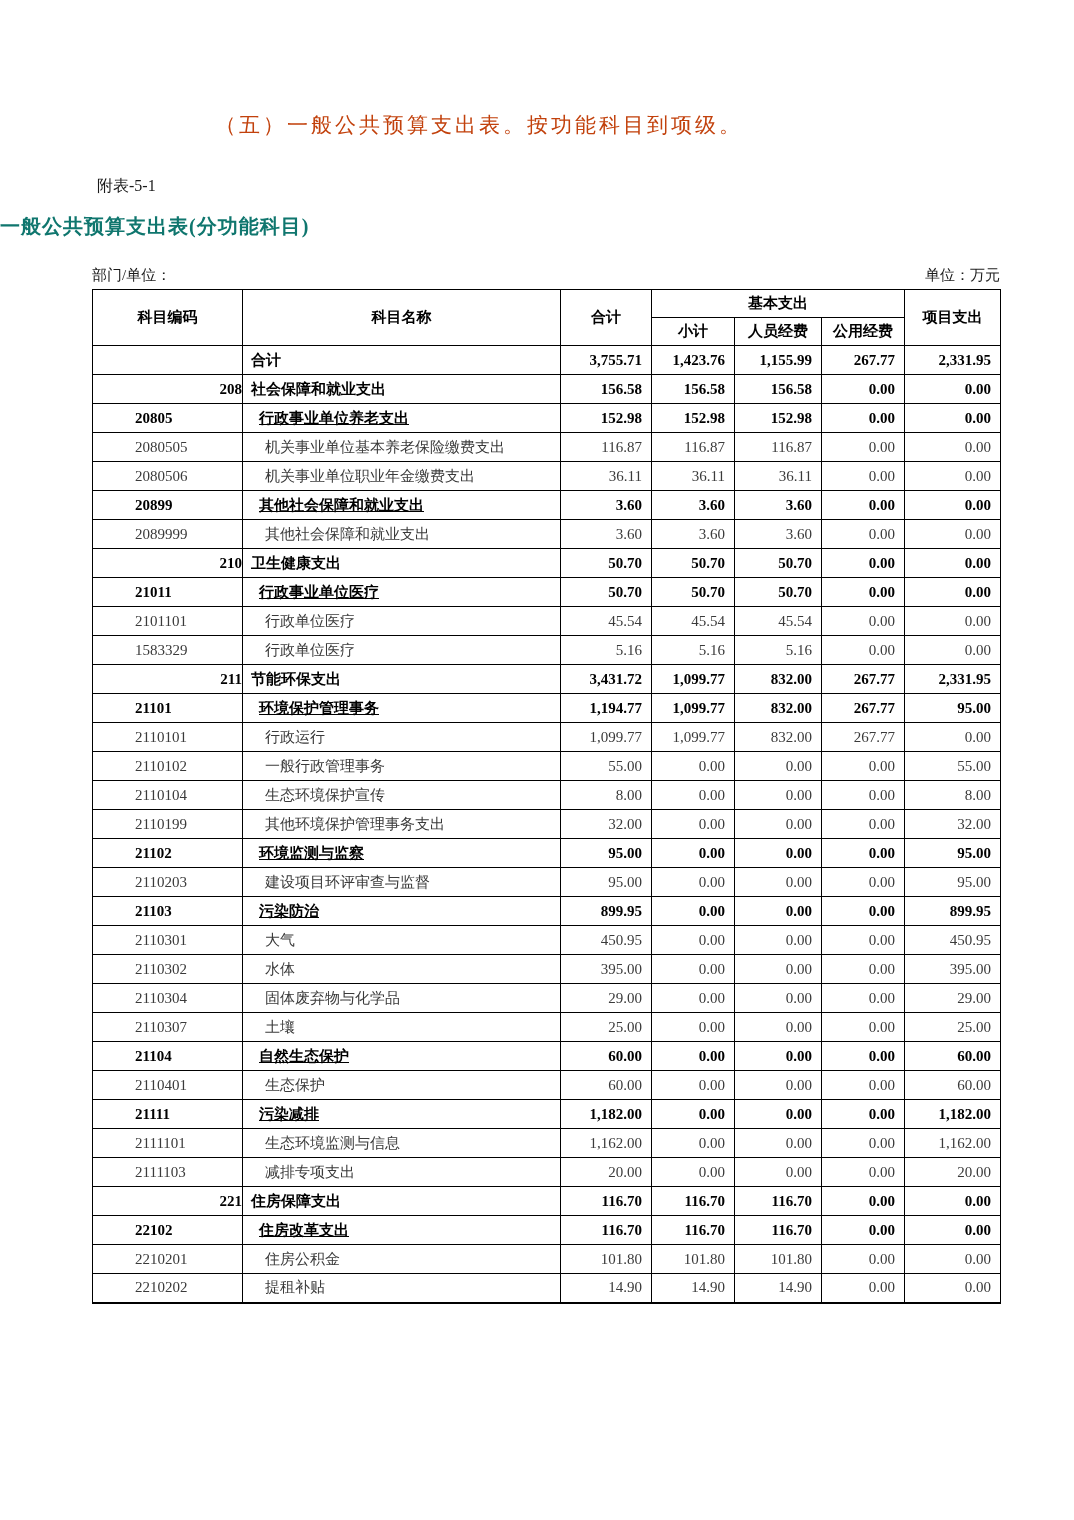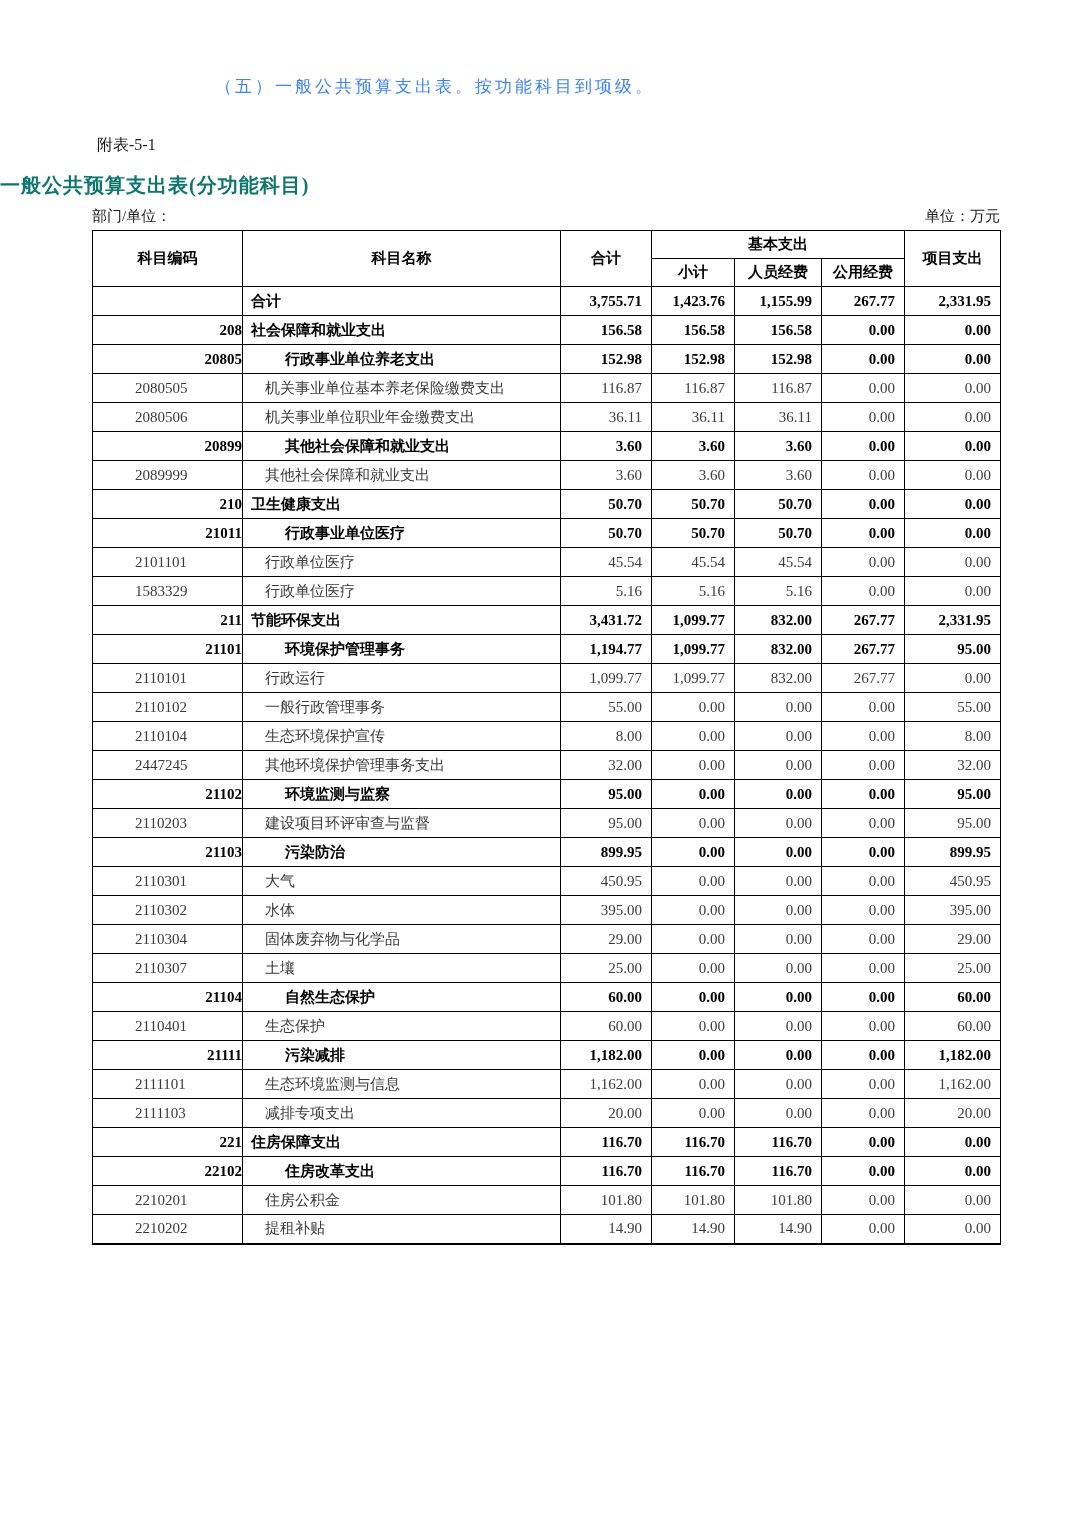--- a/index.html
+++ b/index.html
@@ -6,42 +6,42 @@
   html, body { background: #ffffff; }
   body {
     width: 1074px;
     height: 1520px;
     position: relative;
     font-family: "Liberation Serif", "DejaVu Serif", serif;
     color: #1a1a1a;
     overflow: hidden;
   }
   .section-heading {
-    margin: 75px 0 0 215px;
-    font-size: 17px;
+    margin: 111px 0 0 215px;
+    font-size: 21px;
     letter-spacing: 3px;
     font-weight: 400;
-    color: #3b82f6;
+    color: #c2410c;
   }
   .attach-label {
     margin: 37px 12px 0 97px;
     font-size: 16px;
     color: #1a1a1a;
   }
   .doc-title {
     margin-top: 16px;
     text-align: left;
     font-size: 20px;
     font-weight: 700;
     letter-spacing: 1px;
     color: #0f766e;
   }
   .meta-row {
     width: 908px;
-    margin: 8px 0 0 92px;
+    margin: 26px 0 0 92px;
     display: flex;
     justify-content: space-between;
     align-items: flex-end;
     font-size: 15px;
     padding-bottom: 4px;
   }
   table.budget {
     margin-left: 92px;
     width: 908px;
     border-collapse: collapse;
@@ -61,24 +61,24 @@
     height: 28px;
     color: #000000;
   }
   table.budget tbody td { height: 29px; }
   td.col-code { text-align: left; }
   td.col-name { text-align: left; }
   td.col-num  { text-align: right; padding-right: 9px; }
   tr.lvl0 td, tr.lvl1 td, tr.lvl2 td { font-weight: 700; color: #000; }
   tr.lvl3 td { font-weight: 400; color: #3a3a3a; }
   tr.lvl0 td.col-code, tr.lvl1 td.col-code { padding-left: 8px; text-align: right; }
-  tr.lvl2 td.col-code { padding-left: 18px; text-align: right; }
+  tr.lvl2 td.col-code { padding-left: 42px; }
   tr.lvl3 td.col-code { padding-left: 42px; }
   tr.lvl0 td.col-name, tr.lvl1 td.col-name { padding-left: 8px; }
-  tr.lvl2 td.col-name { padding-left: 42px; }
+  tr.lvl2 td.col-name { padding-left: 16px; text-decoration: underline; }
   tr.lvl3 td.col-name { padding-left: 22px; }
 </style>
 </head>
 <body>
 
 <div class="section-heading">（五）一般公共预算支出表。按功能科目到项级。</div>
 
 <div class="attach-label">附表-5-1</div>
 
 <div class="doc-title">一般公共预算支出表(分功能科目)</div>
@@ -251,21 +251,21 @@
       <tr class="lvl3">
         <td class="col-code">2110104</td>
         <td class="col-name">生态环境保护宣传</td>
         <td class="col-num">8.00</td>
         <td class="col-num">0.00</td>
         <td class="col-num">0.00</td>
         <td class="col-num">0.00</td>
         <td class="col-num">8.00</td>
       </tr>
       <tr class="lvl3">
-        <td class="col-code">2447245</td>
+        <td class="col-code">2110199</td>
         <td class="col-name">其他环境保护管理事务支出</td>
         <td class="col-num">32.00</td>
         <td class="col-num">0.00</td>
         <td class="col-num">0.00</td>
         <td class="col-num">0.00</td>
         <td class="col-num">32.00</td>
       </tr>
       <tr class="lvl2">
         <td class="col-code">21102</td>
         <td class="col-name">环境监测与监察</td>

